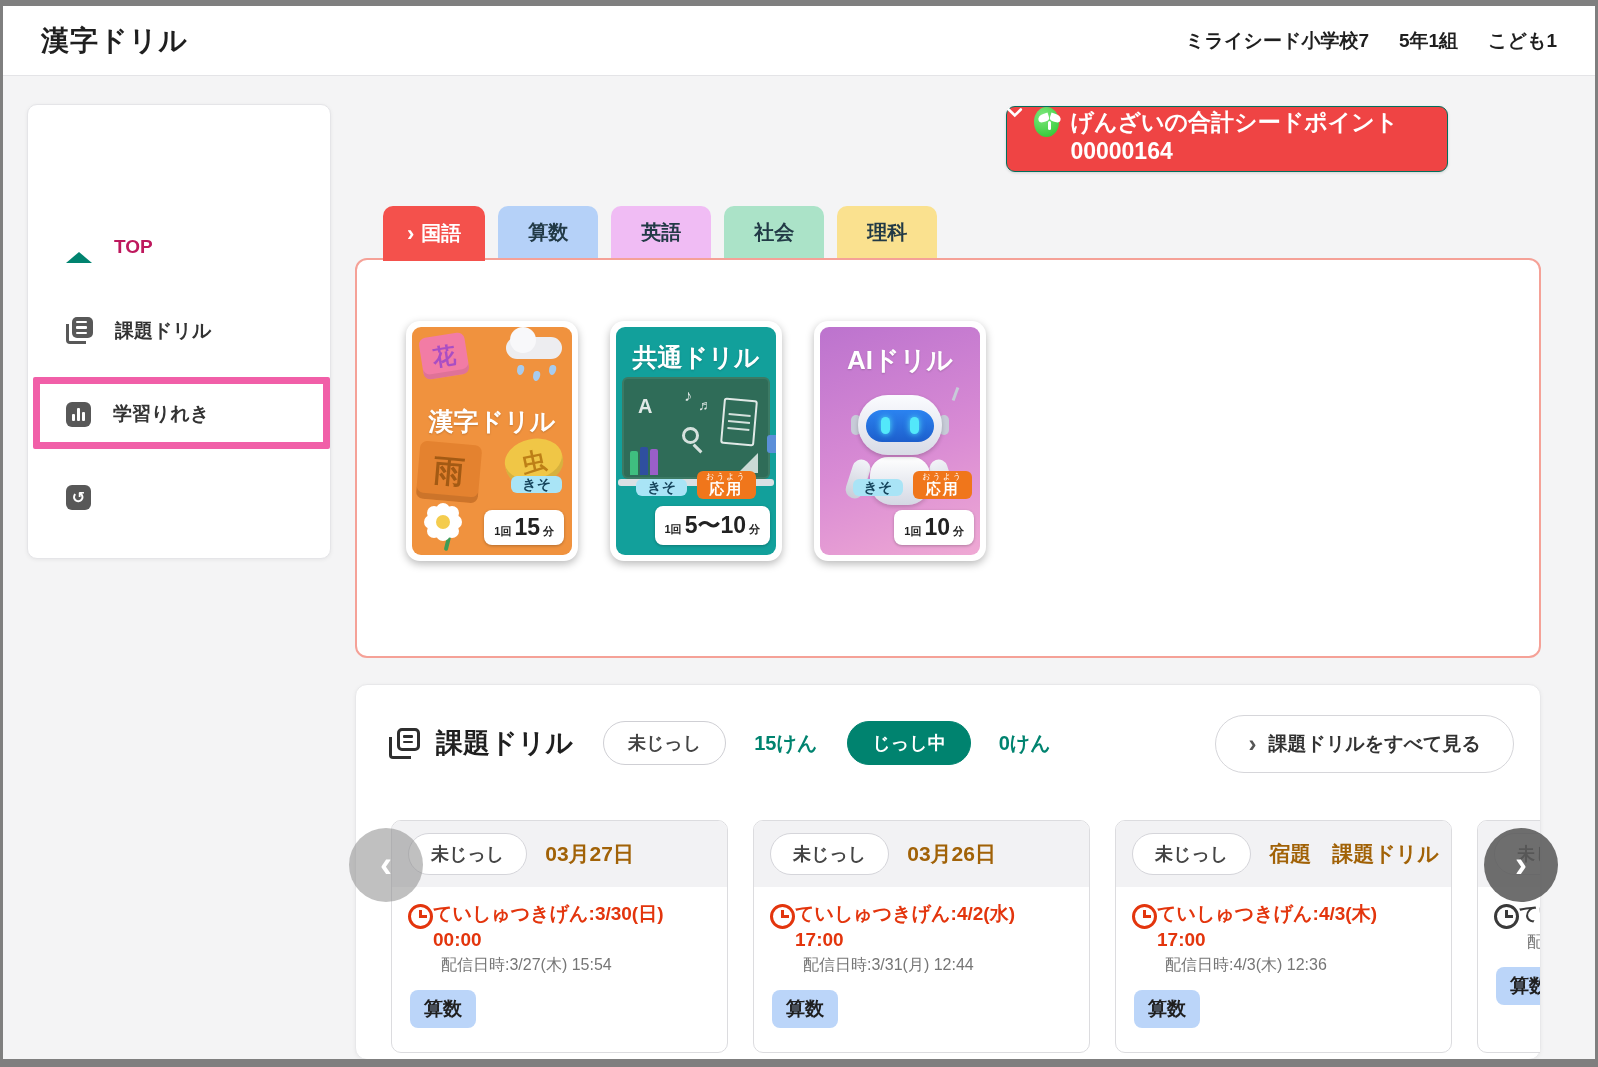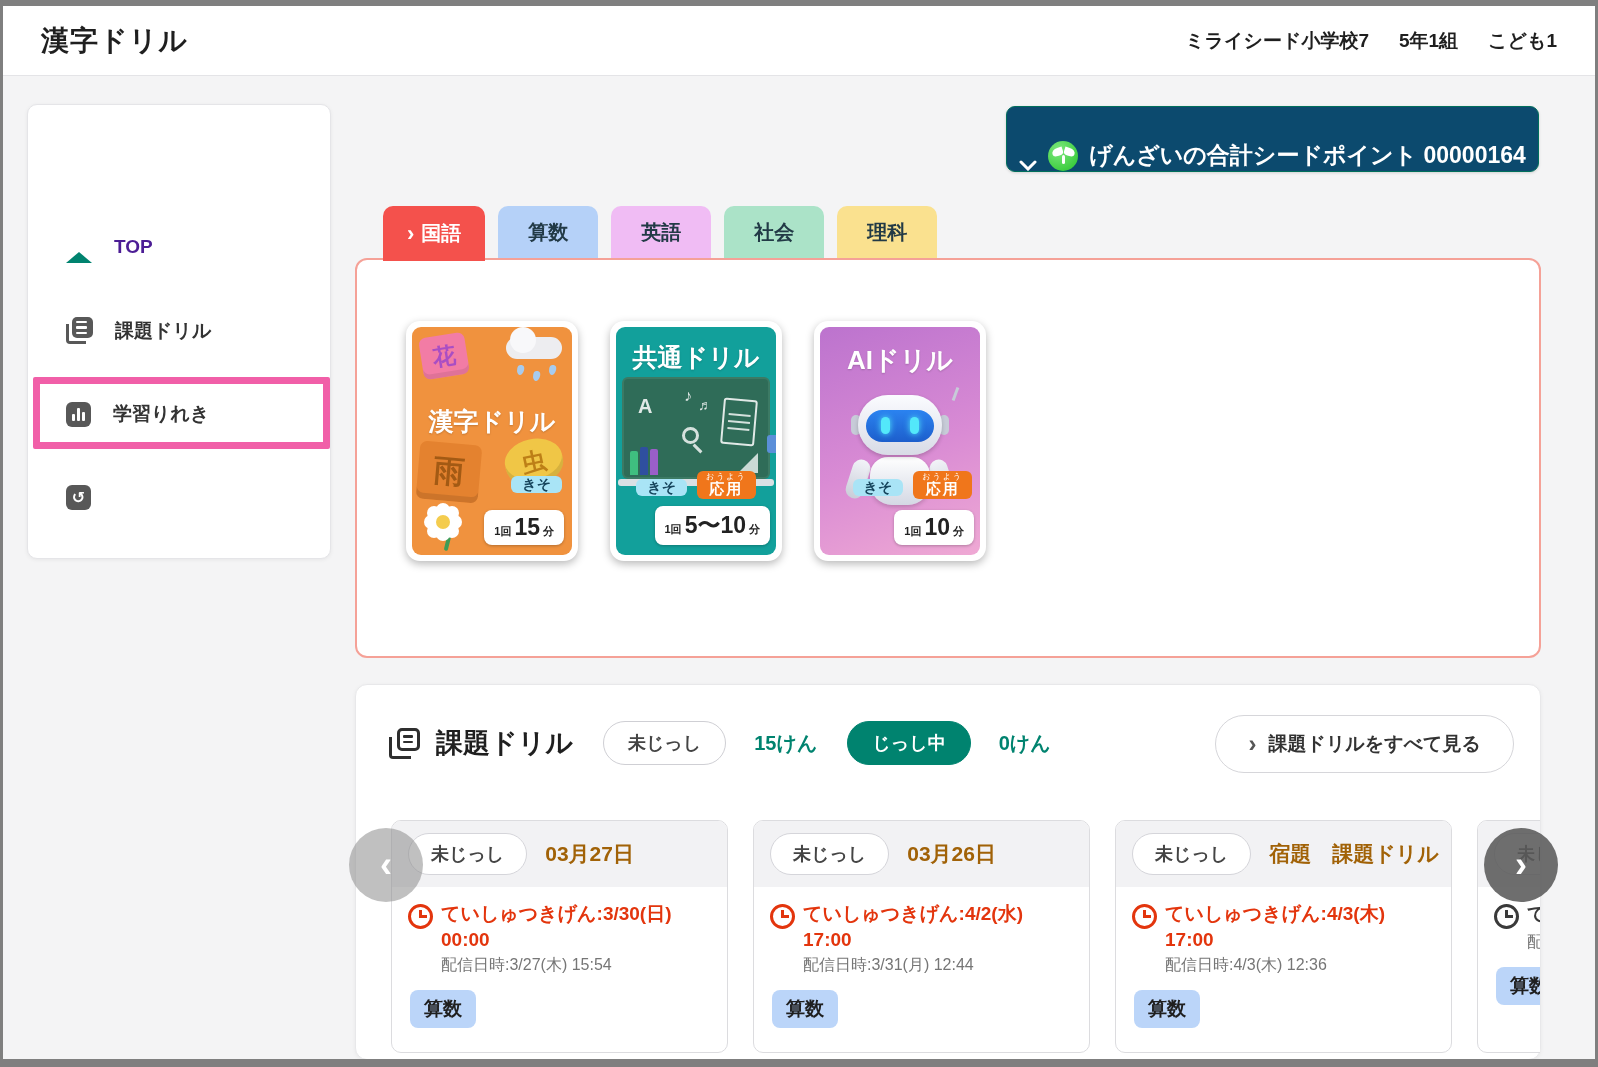--- a/index.html
+++ b/index.html
@@ -6,39 +6,39 @@
   body{background:#ffffff}
   .page{position:relative;width:1598px;height:1067px;border:solid #7f7f7f;border-width:6px 3px 8px 3px;background:#f4f4f5;overflow:hidden}
   
   .appbar{position:absolute;left:0;top:0;right:0;height:70px;background:#fff;border-bottom:1px solid #e4e4e7;display:flex;align-items:center;justify-content:space-between;padding:0 38px;z-index:3}
   .app-title{font-size:28px;font-weight:700;color:#1f1f1f;letter-spacing:1px}
   .user-info{display:flex;gap:30px;font-size:19px;font-weight:700;color:#1f1f1f}
   
   .sidebar{position:absolute;left:24px;top:98px;width:304px;height:455px;background:#fff;border:1px solid #e5e5e8;border-radius:10px;box-shadow:0 1px 4px rgba(0,0,0,.06)}
   .side-item{position:absolute;left:0;width:100%;display:flex;align-items:center;gap:22px;padding-left:38px;cursor:pointer}
   .side-label{font-size:19px;font-weight:700;color:#333}
-  .side-item.active .side-label{color:#4c1d95}
+  .side-item.active .side-label{color:#be185d}
   .icon-sq{width:25px;height:25px;background:#585858;border-radius:6px;color:#fff;display:flex;align-items:center;justify-content:center;flex:0 0 auto}
   .bars{display:flex;align-items:flex-end;gap:2px;height:13px}
   .bars i{display:block;width:3px;background:#fff;border-radius:1px}
   .home{position:relative;width:26px;height:23px}
   .home .roof{width:0;height:0;border-left:13px solid transparent;border-right:13px solid transparent;border-bottom:11px solid #00836f}
   .home .base{margin:0 4px;height:11px;background:#00836f;border-radius:0 0 2px 2px}
   .pages-dark{position:relative;width:27px;height:27px}
   .pages-dark .back{position:absolute;left:0;bottom:0;width:20px;height:20px;border-left:3px solid #585858;border-bottom:3px solid #585858;border-radius:0 0 0 4px}
   .pages-dark .front{position:absolute;right:0;top:0;width:21px;height:21px;background:#585858;border-radius:5px;display:flex;flex-direction:column;justify-content:center;gap:3px;padding-left:4px}
   .pages-dark .front i{display:block;width:11px;height:2.5px;background:#fff;border-radius:1px}
   .hist{font-size:16px;font-weight:700;line-height:1}
   .two-line .side-label{line-height:1.4}
   .highlight-box{position:absolute;left:5px;top:272px;width:297px;height:72px;border:7px solid #f15fa8;border-radius:2px;pointer-events:none;z-index:2}
   
   .grade-select{position:absolute;left:352px;top:100px;width:199px;height:66px;background:#fff;border:1px solid #cfcfd4;border-radius:9px;display:flex;align-items:center;justify-content:space-between;padding:0 26px;cursor:pointer;box-shadow:0 1px 2px rgba(0,0,0,.05)}
   .grade-select .val{font-size:21px;font-weight:700;color:#222}
   .grade-select .arr{font-size:13px;color:#4a4a4a}
-  .points-banner{position:absolute;left:1003px;top:100px;width:533px;height:66px;background:#0c4a6e;border:1px solid #006f5c;border-radius:9px;display:flex;align-items:flex-end;justify-content:center;gap:11px;cursor:pointer;box-shadow:0 1px 3px rgba(0,0,0,.15)}
+  .points-banner{position:absolute;left:1003px;top:100px;width:442px;height:66px;background:#ef4444;border:1px solid #006f5c;border-radius:9px;display:flex;align-items:flex-start;justify-content:center;gap:11px;cursor:pointer;box-shadow:0 1px 3px rgba(0,0,0,.15)}
   .points-banner .txt{color:#fff;font-size:23px;font-weight:700}
   .sprout{position:relative;width:30px;height:30px;border-radius:50%;background:radial-gradient(circle at 35% 30%,#7ee87e,#27c42a)}
   .sprout .stem{position:absolute;left:14px;top:14px;width:3px;height:9px;background:#fff;border-radius:2px}
   .sprout .lf{position:absolute;width:11px;height:8px;background:#fff}
   .sprout .l{left:4px;top:7px;border-radius:100% 0 70% 70%;transform:rotate(-18deg)}
   .sprout .r{left:16px;top:7px;border-radius:0 100% 70% 70%;transform:rotate(18deg)}
   
   .tabs{position:absolute;left:380px;top:200px;display:flex;gap:13px;z-index:2}
   .tab{height:52px;border-radius:10px 10px 0 0;display:flex;align-items:center;justify-content:center;gap:7px;padding:0 30px;font-size:20px;font-weight:700;color:#223a46;cursor:pointer}
   .tab .chev{font-size:22px;font-weight:700;line-height:1}
@@ -111,21 +111,21 @@
   .pill.green{background:#00836f;border-color:#00836f;color:#fff}
   .count{font-size:20px;font-weight:700;color:#00836f;margin:0 14px 0 12px}
   .see-all{position:absolute;right:26px;top:30px;height:58px;border:1.5px solid #d6d6da;background:#fff;border-radius:29px;display:flex;align-items:center;gap:12px;padding:0 32px;font-size:19px;font-weight:700;color:#333;cursor:pointer}
   .see-all .chev{color:#555;font-size:24px;font-weight:700}
   .tasks-row{position:absolute;left:35px;right:0;top:135px;height:233px;display:flex;gap:25px;overflow:hidden}
   .tcard{flex:0 0 337px;height:233px;background:#fff;border:1.5px solid #dcdcdf;border-radius:10px;overflow:hidden;cursor:pointer}
   .tcard-head{height:66px;background:#f2f2f4;display:flex;align-items:center;gap:18px;padding:0 16px}
   .status-pill{background:#fff;border:1.5px solid #d5d5da;border-radius:22px;padding:8px 22px;font-size:18px;font-weight:700;color:#444;white-space:nowrap}
   .tcard-title{font-size:21px;font-weight:700;color:#a16207;white-space:nowrap}
   .tcard-body{padding:14px 16px 0}
-  .dl-row{display:flex;gap:8px}
+  .dl-row{display:flex;gap:0}
   .clock{position:relative;width:25px;height:25px;border:3px solid #e3350d;border-radius:50%;flex:0 0 auto;margin-top:3px}
   .clock i{position:absolute;background:#e3350d}
   .clock .h{left:8px;top:3px;width:3px;height:7px}
   .clock .m{left:8px;top:8px;width:8px;height:3px}
   .dl-text{color:#e3350d;font-size:19px;font-weight:700;line-height:1.35;white-space:nowrap}
   .tcard.dark .clock{border-color:#3a3a3a}
   .tcard.dark .clock i{background:#3a3a3a}
   .tcard.dark .dl-text{color:#3a3a3a}
   .delivered{margin:3px 0 0 33px;font-size:16px;color:#767676;white-space:nowrap}
   .subject-badge{display:inline-block;margin:14px 0 0 2px;background:#bbd5f9;border-radius:8px;padding:6px 14px;font-size:19px;font-weight:700;color:#1f1f1f}

